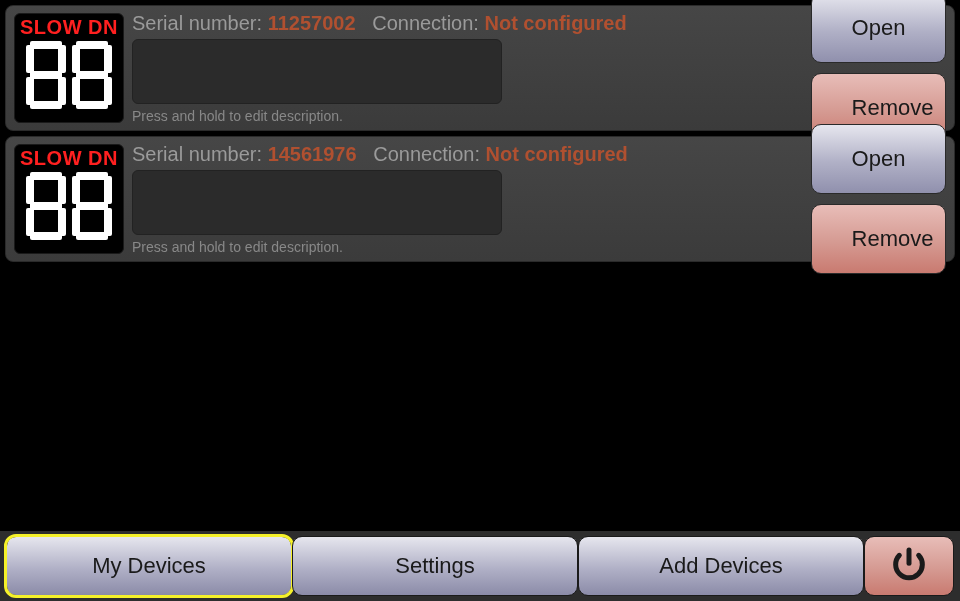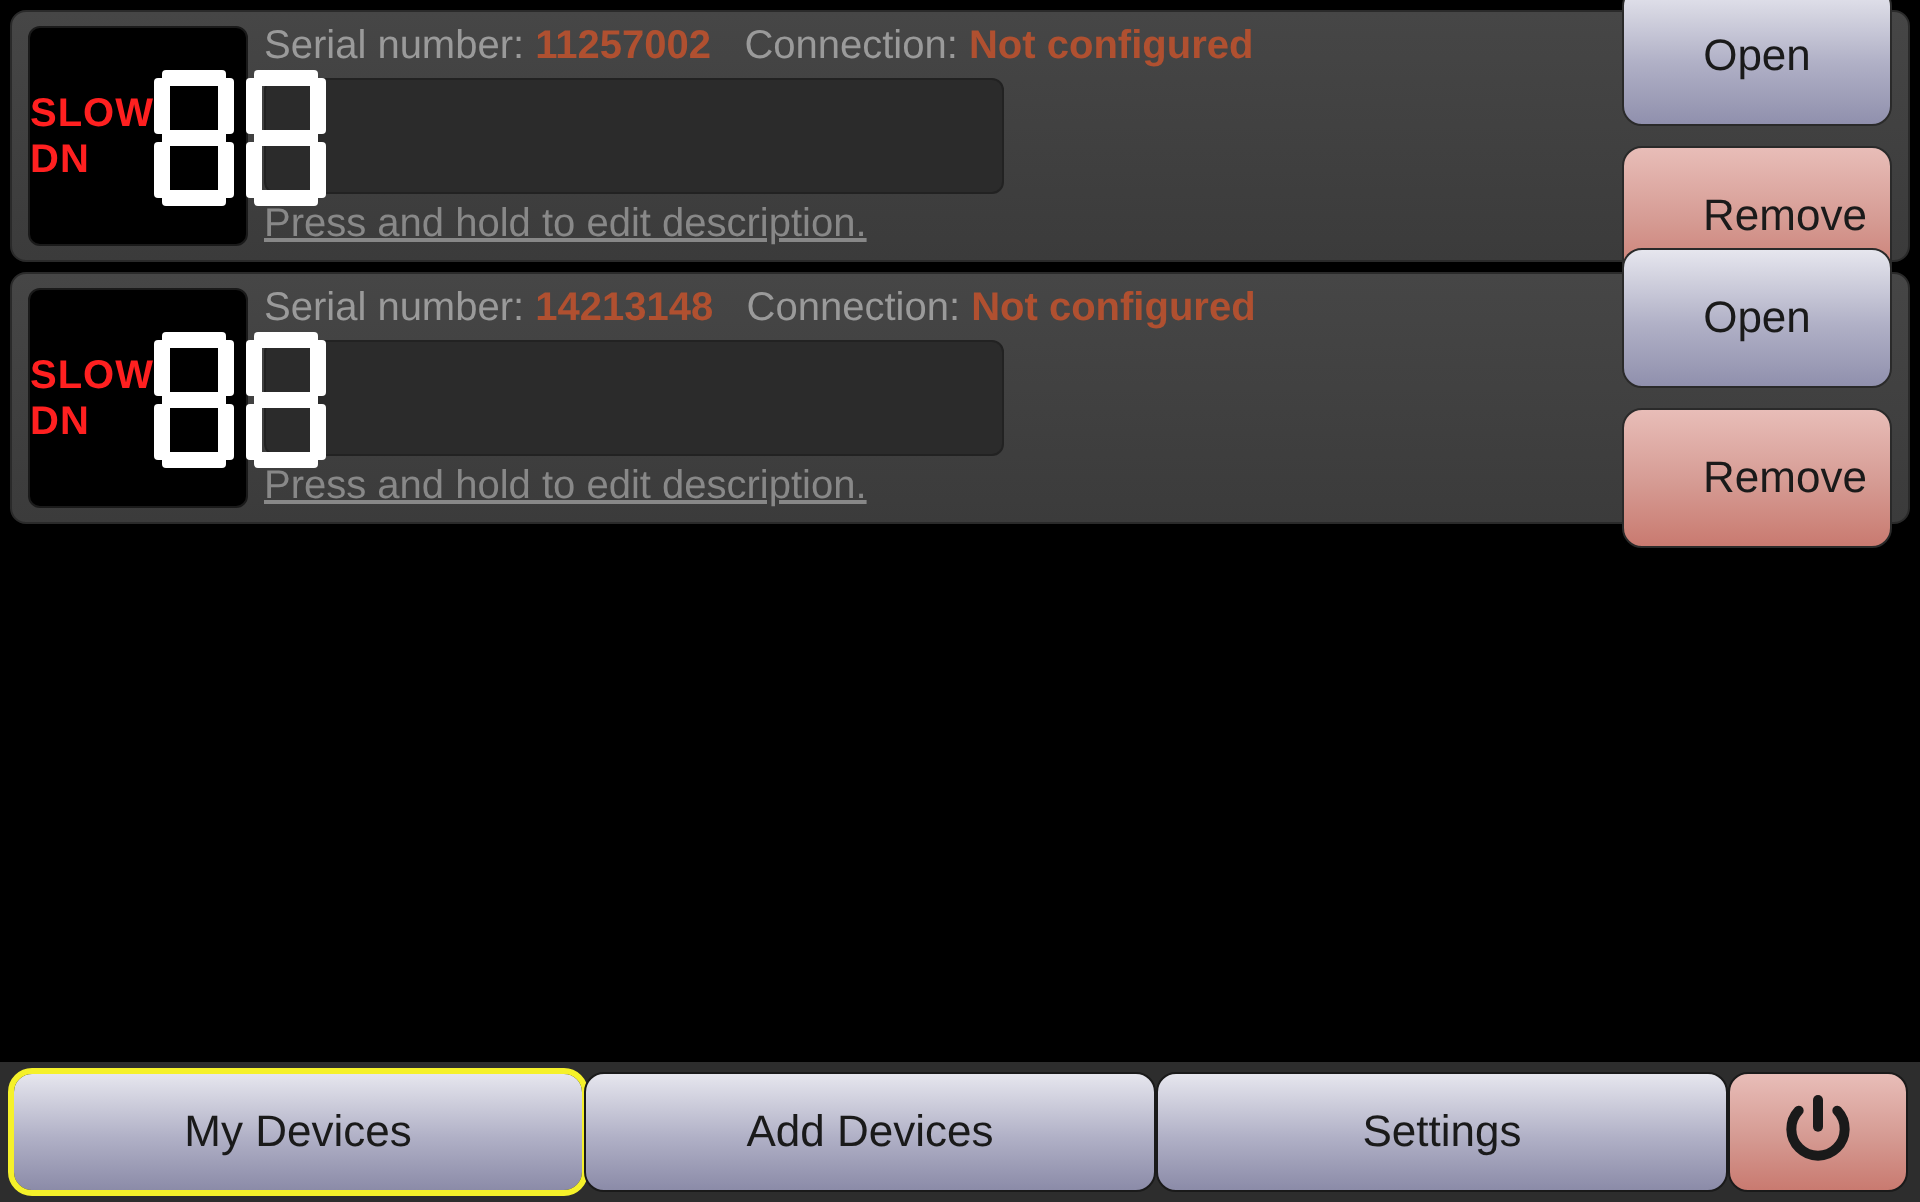--- a/index.html
+++ b/index.html
@@ -23,21 +23,21 @@
       gap: 8px;
       border: 1px solid #2a2a2a;
     }
     .thumb {
       width: 110px;
       height: 110px;
       border-radius: 6px;
       background: #000;
       border: 1px solid #1a1a1a;
       display: flex;
-      flex-direction: row;
+      flex-direction: column;
       align-items: center;
       justify-content: flex-start;
       padding-top: 2px;
     }
     .thumb-title {
       color: #ff2020;
       font-weight: 700;
       font-size: 20px;
       letter-spacing: 0.5px;
       font-family: Arial, sans-serif;
@@ -83,24 +83,23 @@
       font-weight: 600;
     }
     .desc-box {
       width: 370px;
       height: 66px;
       background: #2b2b2b;
       border-radius: 6px;
       border: 1px solid #222;
     }
     .hint {
-      font-size: 20px;
+      font-size: 14px;
       color: #888;
       margin-top: 4px;
-      text-decoration: underline;
     }
     .actions {
       display: flex;
       gap: 10px;
       margin-left: auto;
       align-items: center;
       flex-direction: column;
     }
     .btn {
       width: 135px;
@@ -220,39 +219,39 @@
           <div class="seg-d"></div>
             <div class="seg-e"></div>
             <div class="seg-f"></div>
             <div class="seg-g"></div>
         </div>
       </div>
     </div>
 
     <div class="mid">
       <div class="info-line">
-        <span>Serial number: </span><span class="val">14213148</span>
+        <span>Serial number: </span><span class="val">14561976</span>
         &nbsp;
         <span>Connection: </span><span class="val">Not configured</span>
       </div>
       <div class="desc-box"></div>
       <div class="hint">Press and hold to edit description.</div>
     </div>
 
     <div class="actions">
       <button class="btn">Open</button>
       <button class="btn danger">Remove</button>
     </div>
   </div>
 </div>
 
 <div class="bottom">
   <button class="tab active">My Devices</button>
+  <button class="tab">Settings</button>
   <button class="tab">Add Devices</button>
-  <button class="tab">Settings</button>
   <button class="power">
     <span>
       <svg viewBox="0 0 24 24" fill="none" stroke="#1a1a1a" stroke-width="3" stroke-linecap="round">
         <path d="M12 3v8"></path>
         <path d="M6.2 6.2a8 8 0 1 0 11.6 0"></path>
       </svg>
     </span>
   </button>
 </div>
 

